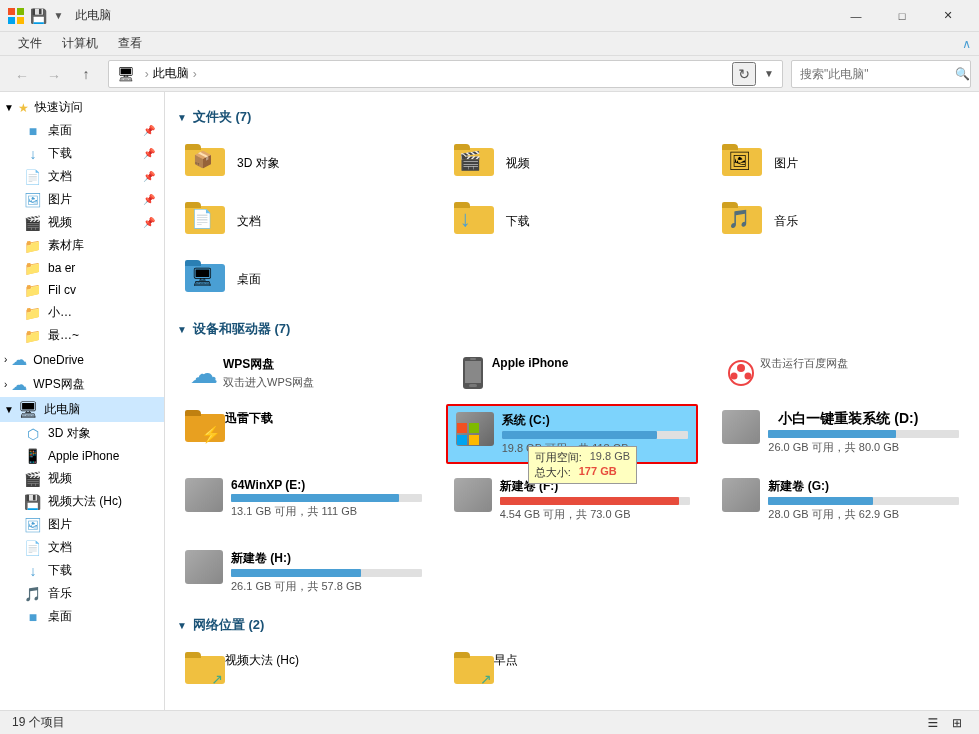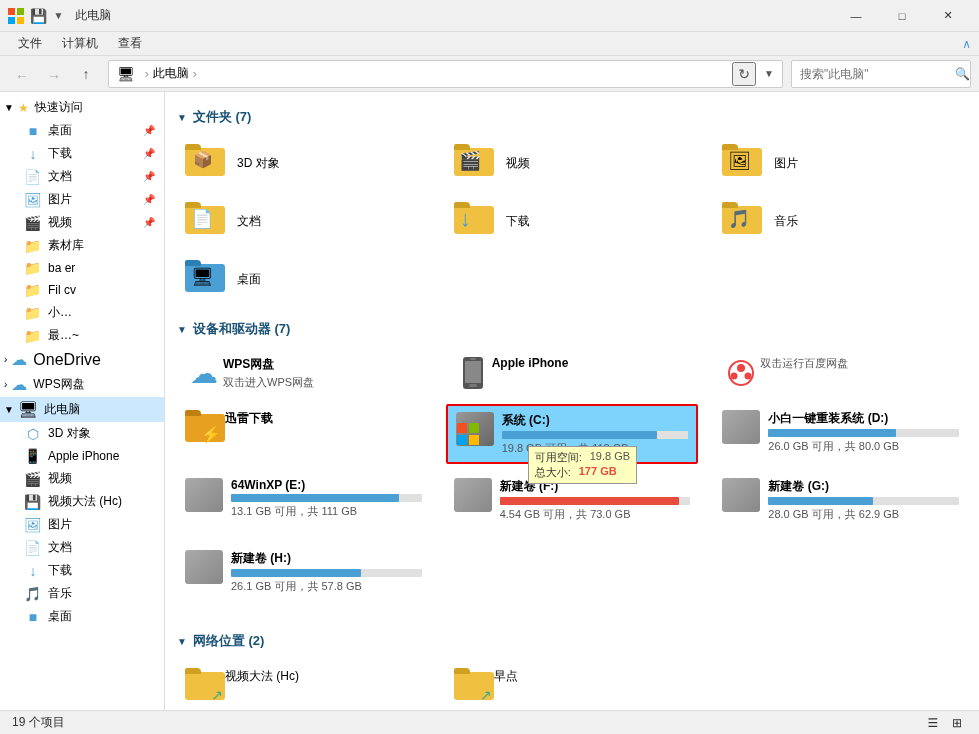--- a/index.html
+++ b/index.html
@@ -367,21 +367,21 @@
       </div>
       <div class="sidebar-item">
         <span class="icon" style="color:#f0c040;">📁</span>
         <span class="label">最…~</span>
       </div>
     </div>
 
     <div class="sidebar-group">
       <span class="toggle">›</span>
       <span style="color:#4a9fd4; margin-right:6px; font-size:16px;">☁</span>
-      <span style="font-size:16px;">OneDrive</span>
+      <span style="font-size:12px;">OneDrive</span>
     </div>
 
     <div class="sidebar-group">
       <span class="toggle">›</span>
       <span style="color:#4a9fd4; margin-right:6px; font-size:16px;">☁</span>
       <span style="font-size:12px;">WPS网盘</span>
     </div>
 
     <div class="sidebar-group selected">
       <span class="toggle">▼</span>
@@ -587,21 +587,21 @@
             <span class="tooltip-value red">177 GB</span>
           </div>
         </div>
       </div>
 
       <div class="drive-item">
         <div style="width:38px; height:36px; margin-right:8px; flex-shrink:0;">
           <div style="width:38px; height:34px; background:linear-gradient(135deg,#aaa 0%,#888 100%); border-radius:3px;"></div>
         </div>
         <div class="drive-info">
-          <div class="drive-name" style="font-size:12px;">小白一键重装系统 (D:)</div>
+          <div class="drive-name" style="font-size:14px;margin-left:10px;">小白一键重装系统 (D:)</div>
           <div class="drive-bar-bg">
             <div class="drive-bar" style="width:67%;"></div>
           </div>
           <div class="drive-size">26.0 GB 可用，共 80.0 GB</div>
         </div>
       </div>
     </div>
 
     <div style="display:grid; grid-template-columns: repeat(3,1fr); gap:8px 16px; margin-bottom:16px;">
 
@@ -638,21 +638,21 @@
         <div class="drive-info">
           <div class="drive-name">新建卷 (G:)</div>
           <div class="drive-bar-bg">
             <div class="drive-bar" style="width:55%;"></div>
           </div>
           <div class="drive-size">28.0 GB 可用，共 62.9 GB</div>
         </div>
       </div>
     </div>
 
-    <div style="display:grid; grid-template-columns: repeat(3,1fr); gap:8px 16px; margin-bottom:32px;">
+    <div style="display:grid; grid-template-columns: repeat(3,1fr); gap:8px 16px; margin-bottom:16px;">
       <div class="drive-item">
         <div style="width:38px; height:36px; margin-right:8px; flex-shrink:0;">
           <div style="width:38px; height:34px; background:linear-gradient(135deg,#aaa 0%,#888 100%); border-radius:3px;"></div>
         </div>
         <div class="drive-info">
           <div class="drive-name">新建卷 (H:)</div>
           <div class="drive-bar-bg">
             <div class="drive-bar" style="width:68%;"></div>
           </div>
           <div class="drive-size">26.1 GB 可用，共 57.8 GB</div>

